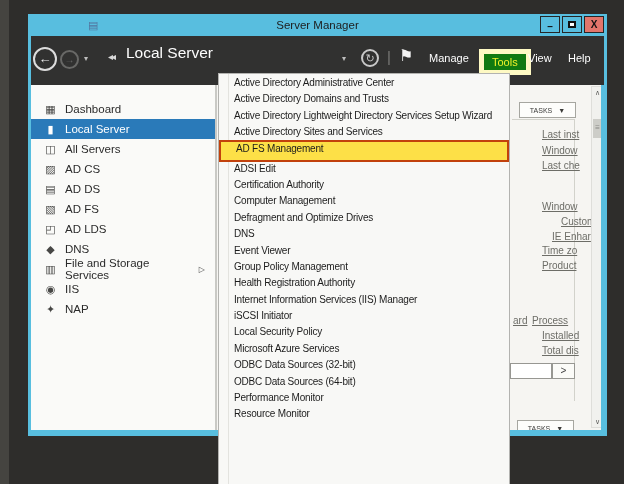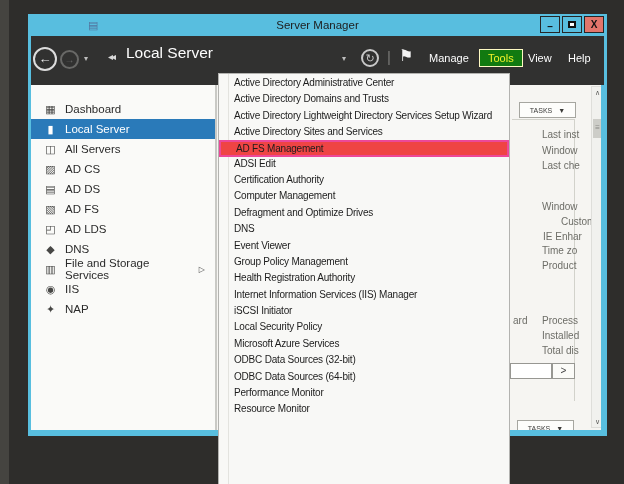--- a/index.html
+++ b/index.html
@@ -32,21 +32,21 @@
   .crumb{left:95px;top:8px;font-size:15.5px;color:#fdfdfd;}
   .nav-caret2{left:311px;top:18px;font-size:8px;color:#bdbdbd;}
   .nav-refresh{left:330px;top:13px;width:18px;height:18px;border:2px solid #c9c9c9;border-radius:50%;
                color:#c9c9c9;font-size:11px;text-align:center;line-height:14px;}
   .nav-sep{left:356px;top:12px;font-size:15px;color:#7a7a78;}
   .nav-flag{left:368px;top:10px;font-size:16px;color:#f2f2f2;}
   .nav-link{top:16px;font-size:11px;color:#fdfdfd;}
   .nav-manage{left:398px;}
   .nav-view{left:497px;}
   .nav-help{left:537px;}
-  .nav-tools{left:448px;top:13px;padding:2px 8px;background:#117a10;border:1px solid #fef9c3;
+  .nav-tools{left:448px;top:13px;padding:2px 8px;background:#117a10;border:5px solid #fef9c3;
              color:#f0f12a;font-size:11px;}
 
   
   .sidebar{position:absolute;left:3px;top:71px;width:184px;height:345px;background:#fafaf8;padding-top:14px;}
   .side-item{height:20px;display:flex;align-items:center;padding-left:13px;gap:8px;
              font-size:11.5px;color:#2b2b2b;}
   .side-item.selected{background:#2a7ab9;color:#fff;}
   .side-icon{width:13px;text-align:center;font-size:11px;color:#474745;flex:0 0 13px;}
   .side-item.selected .side-icon{color:#fff;}
   .side-expand{margin-left:auto;margin-right:10px;font-size:8px;color:#4d4d4d;}
@@ -55,51 +55,51 @@
   .content{position:absolute;left:187px;top:71px;width:386px;height:345px;background:#f6f5f2;
            border-left:2px solid #c9c9c5;overflow:hidden;}
   .content *{position:absolute;}
   .tasks-btn{width:57px;height:16px;border:1px solid #a6a6a0;background:#fdfdfb;color:#3a3a38;
              font-size:9.5px;display:flex;align-items:center;justify-content:center;gap:6px;}
   .tasks-top{left:302px;top:17px;}
   .tasks-bottom{left:300px;top:335px;}
   .tasks-caret{position:static;font-size:7px;color:#3a3a38;}
   .panel-outline{left:295px;top:34px;width:63px;height:282px;
                  border-top:1px solid #d2d2cb;border-right:1px solid #d2d2cb;}
-  .frag{font-size:10px;color:#6d6d67;white-space:nowrap;}
+  .frag{font-size:10px;color:#6d6d67;white-space:nowrap;text-decoration:underline;}
   .frag:nth-child(1){left:325px;top:44px;}
   .frag:nth-child(2){left:325px;top:60px;}
   .frag:nth-child(3){left:325px;top:75px;}
   .frag:nth-child(4){left:325px;top:116px;}
   .frag:nth-child(5){left:325px;top:131px;margin-left:19px;}
-  .frag:nth-child(6){left:326px;top:146px;}
+  .frag:nth-child(6){left:335px;top:146px;}
   .frag:nth-child(7){left:325px;top:160px;}
   .frag:nth-child(8){left:325px;top:175px;text-align:center;}
   .frag:nth-child(9){left:296px;top:230px;}
-  .frag:nth-child(10){left:325px;top:230px;}
+  .frag:nth-child(10){left:315px;top:230px;}
   .frag:nth-child(11){left:325px;top:245px;}
   .frag:nth-child(12){left:325px;top:260px;}
   .pager-input{left:293px;top:278px;width:42px;height:16px;background:#fff;border:1px solid #979792;}
   .pager-next{left:335px;top:278px;width:23px;height:16px;background:#fbfbf8;border:1px solid #979792;
               font-size:10px;color:#444;text-align:center;line-height:14px;}
   .vscroll{left:374px;top:1px;width:13px;height:342px;background:#f1f1ee;border:1px solid #dededa;}
   .vs-up,.vs-down{position:absolute;left:0;width:11px;height:11px;font-size:7px;color:#5c5c5a;
                   text-align:center;line-height:11px;}
   .vs-up{top:0;}
   .vs-down{bottom:0;}
   .vs-thumb{position:absolute;left:1px;top:32px;width:9px;height:19px;background:#cdcdc8;
             font-size:8px;color:#8a8a86;text-align:center;line-height:18px;}
 
   
   .tools-menu{position:absolute;left:218px;top:73px;width:292px;height:420px;background:#f8f8f6;
               border:1px solid #b3b3b0;padding-top:1px;z-index:30;}
   .menu-gutter{position:absolute;left:9px;top:0;bottom:0;width:1px;background:#e3e3df;}
   .menu-item{height:16.4px;line-height:16.4px;padding-left:15px;font-size:10px;letter-spacing:-0.2px;
              color:#1c1c1c;white-space:nowrap;position:relative;}
-  .menu-item.highlighted{background:#ef4444;border:2px solid #ec4899;height:17px;line-height:14px;
+  .menu-item.highlighted{background:#fde047;border:2px solid #c2410c;height:22px;line-height:14px;
                          margin:-1px 0;}
 </style>
 </head>
 <body>
 
 <div class="screen">
   <div class="left-strip"></div>
 
   <div class="window">
 

